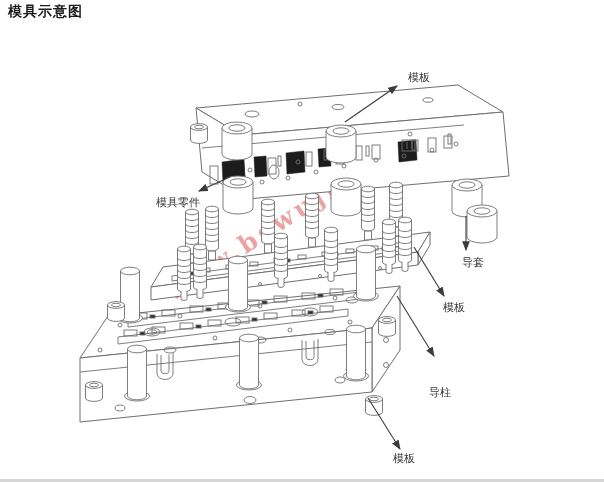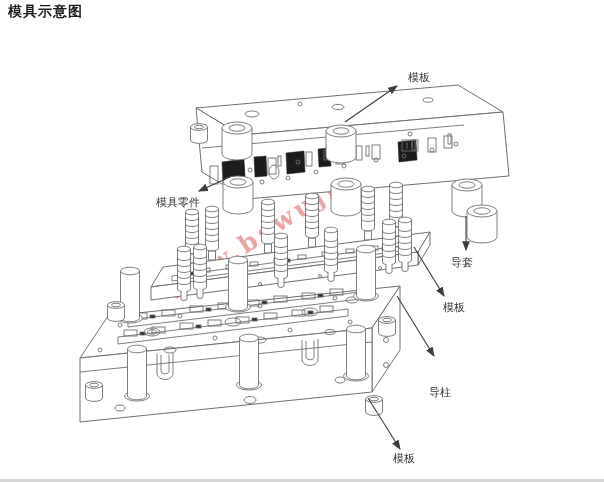--- a/index.html
+++ b/index.html
@@ -276,19 +276,19 @@
       <line class="leader" x1="230" y1="177" x2="199" y2="191" marker-end="url(#ah)"></line>
       <line class="leader" x1="466" y1="216" x2="466" y2="250" marker-end="url(#ah)"></line>
       <line class="leader" x1="414" y1="247" x2="444" y2="296" marker-end="url(#ah)"></line>
       <line class="leader" x1="397" y1="296" x2="434" y2="356" marker-end="url(#ah)"></line>
       <line class="leader" x1="368" y1="398" x2="400" y2="449" marker-end="url(#ah)"></line>
     </g>
   </svg>
 
   <div class="dlabel" style="left:408px;top:70px;">模板</div>
   <div class="dlabel" style="left:132px;top:195px;margin-left:24px;">模具零件</div>
-  <div class="dlabel" style="left:451px;top:255px;">导套</div>
+  <div class="dlabel" style="left:462px;top:255px;">导套</div>
   <div class="dlabel" style="left:443px;top:300px;">模板</div>
   <div class="dlabel" style="left:429px;top:361px;margin-top:24px;">导柱</div>
   <div class="dlabel" style="left:393px;top:451px;">模板</div>
 
   <div class="bottom-strip" style="background-color: rgb(214, 214, 214);"></div>
 </div>
 
 </body></html>

